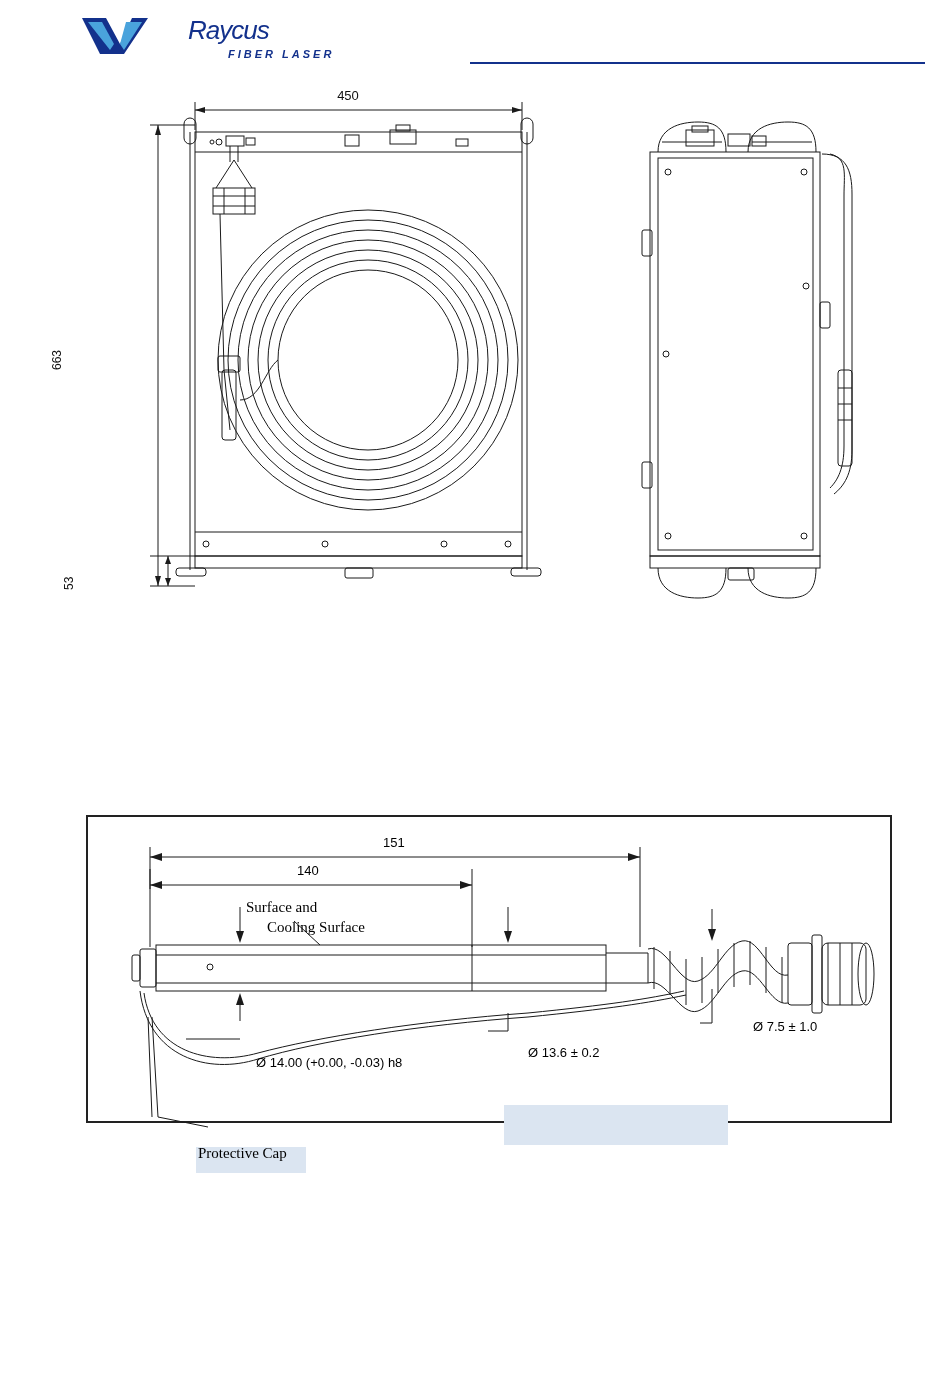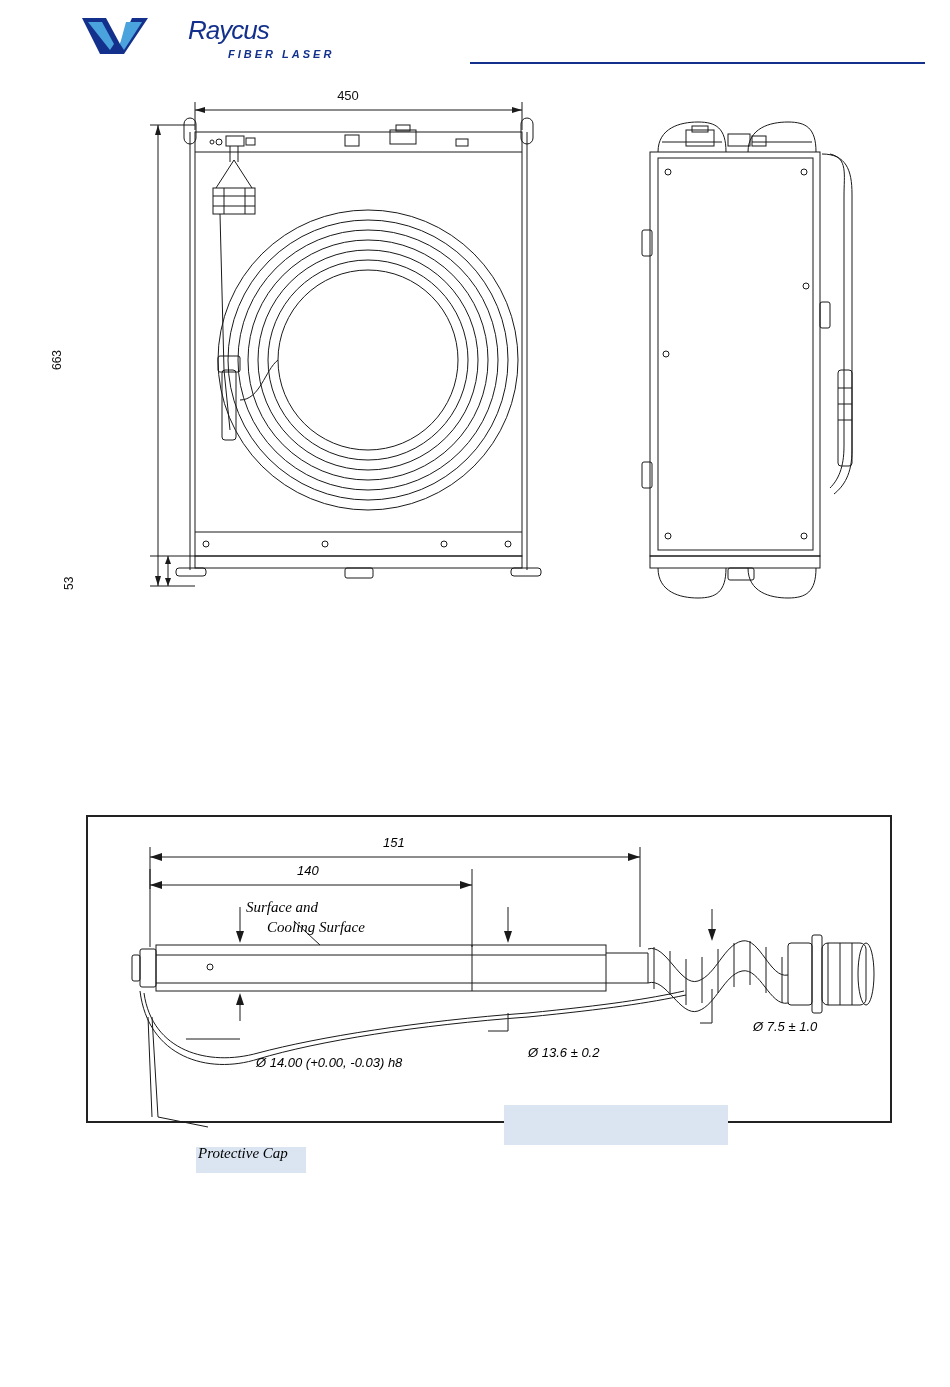--- a/index.html
+++ b/index.html
@@ -100,21 +100,20 @@
   
   .fig2 {
     position: absolute;
     left: 86px;
     top: 815px;
     width: 806px;
     height: 308px;
     border: 2px solid #222;
     box-sizing: border-box;
     background: #fff;
-    font-style: italic;
   }
   .lbl {
     position: absolute;
     font-family: "Liberation Serif", serif;
     font-size: 15px;
     color: #000;
     white-space: nowrap;
   }
   .lbl-sans {
     font-family: "Liberation Sans", sans-serif;

